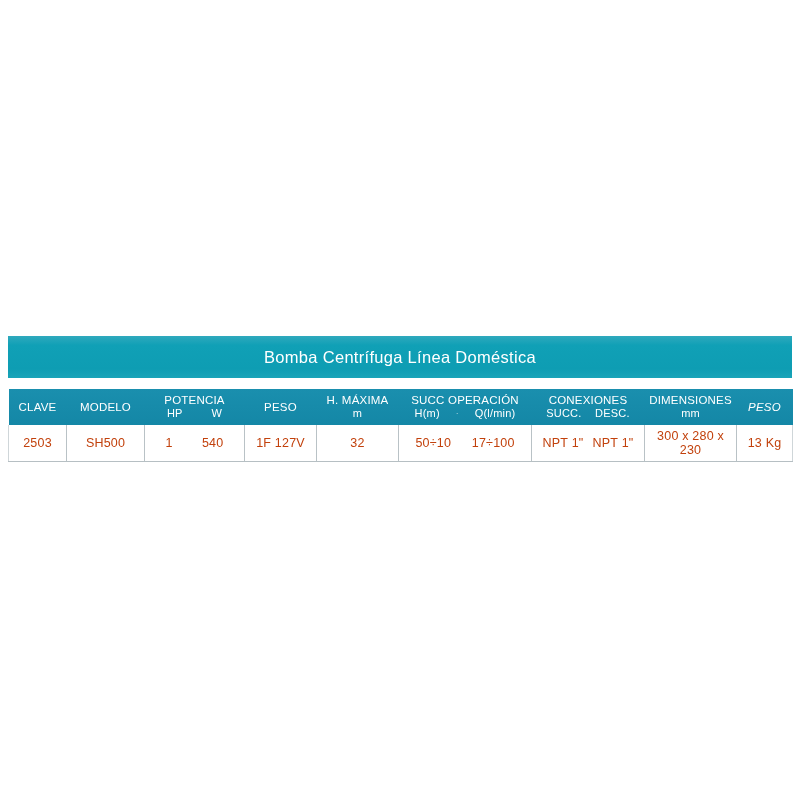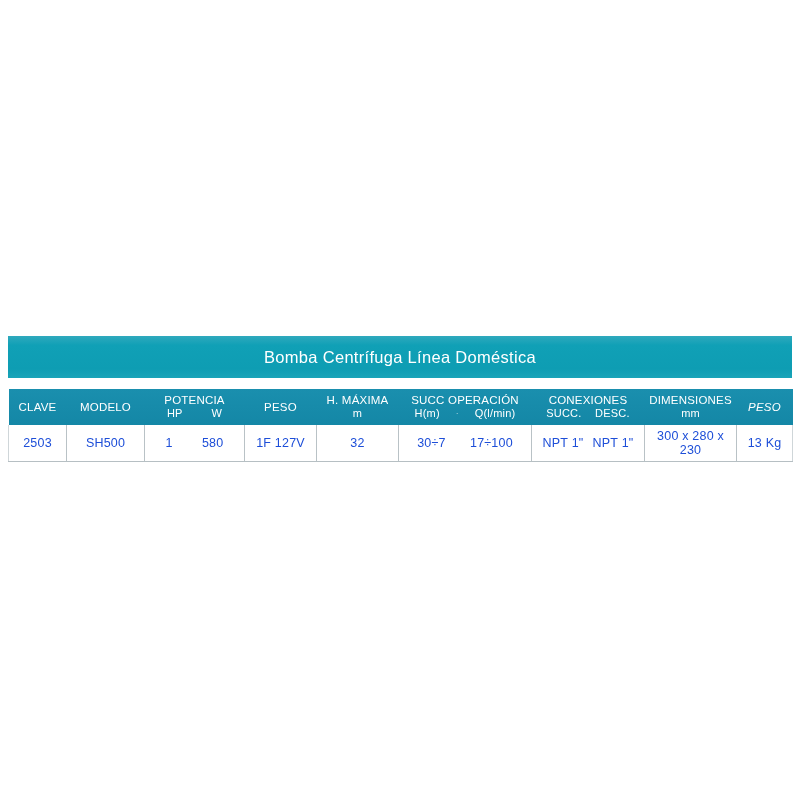--- a/index.html
+++ b/index.html
@@ -102,21 +102,21 @@
     font-size: 7px;
     opacity: 0.75;
   }
   .hdr-single {
     display: block;
     line-height: 13px;
   }
 
   .spec-table tbody td {
     background: #ffffff;
-    color: #1d4ed8;
+    color: #c2410c;
     font-size: 12.5px;
     height: 36px;
     vertical-align: middle;
     text-align: center;
     border-left: 1px solid #b9c2c6;
     border-right: 1px solid #b9c2c6;
     border-bottom: 1px solid #b6bfc3;
     padding: 0;
     letter-spacing: 0.2px;
   }
@@ -197,28 +197,28 @@
         </th>
       </tr>
     </thead>
     <tbody>
       <tr>
         <td>2503</td>
         <td>SH500</td>
         <td>
           <span class="cell-split">
             <span>1</span>
-            <span>580</span>
+            <span>540</span>
           </span>
         </td>
         <td>1F 127V</td>
         <td>32</td>
         <td>
           <span class="cell-split">
-            <span>30÷7</span>
+            <span>50÷10</span>
             <span>17÷100</span>
           </span>
         </td>
         <td>
           <span class="cell-split">
             <span>NPT 1"</span>
             <span>NPT 1"</span>
           </span>
         </td>
         <td>300 x 280 x 230</td>

